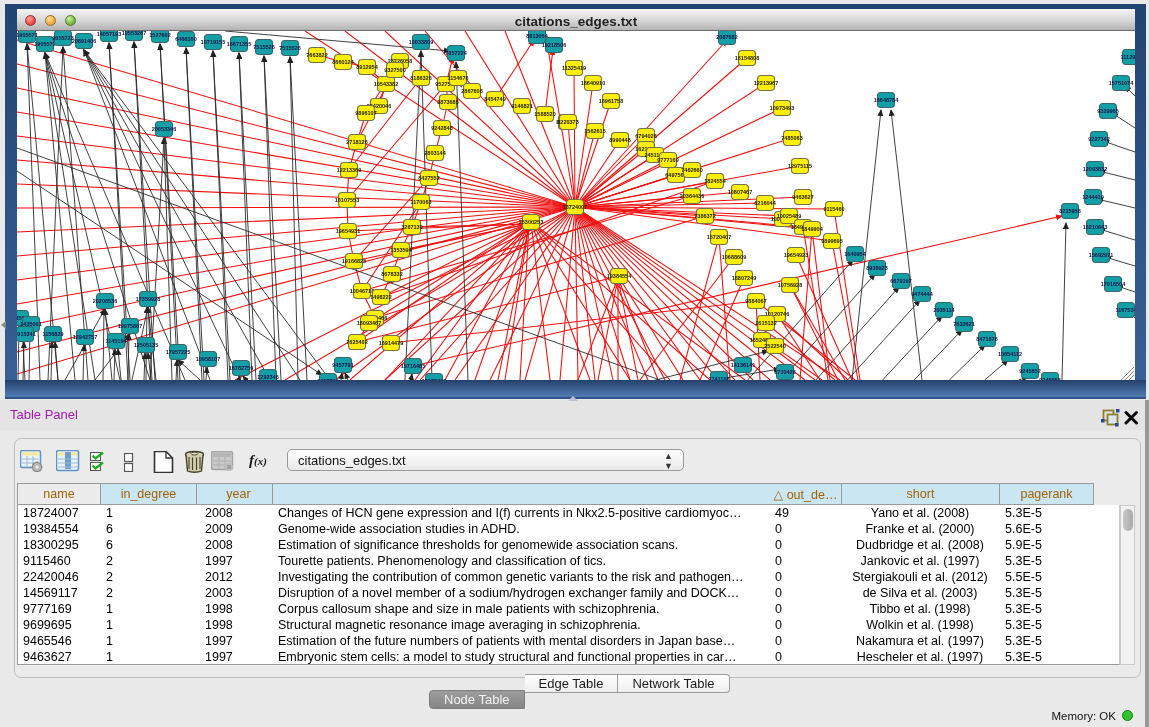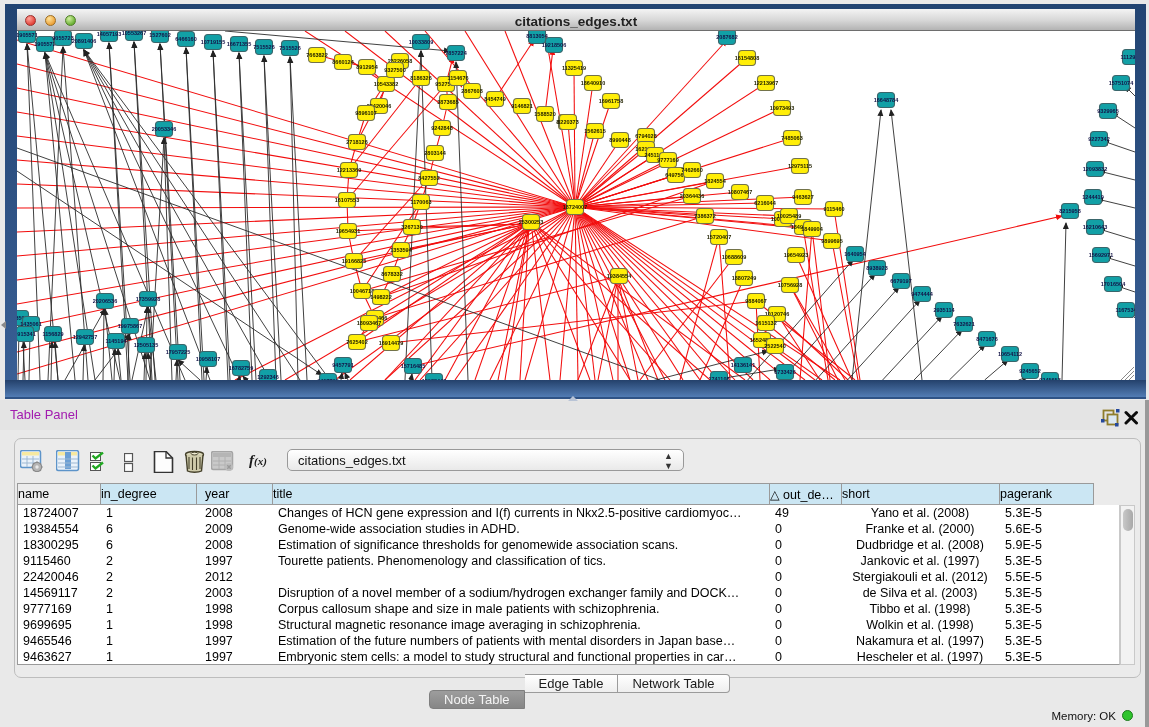--- a/index.html
+++ b/index.html
@@ -34,21 +34,21 @@
 #combo { position:absolute; left:287px; top:449px; width:397px; height:22px;
   background:linear-gradient(#ffffff,#e9e9e9); border:1px solid #999;
   border-radius:5px; }
 #combo .t { position:absolute; left:10px; top:3px; font-size:13px; color:#111; }
 #combo .arr { position:absolute; right:10px; top:1px; font-size:9px; color:#333; line-height:10px; }
 
 
 #thead { position:absolute; left:17px; top:483px; width:1077px; height:22px;
   background:#cbe6f3; border:1px solid #9a9a9a; }
 .hc { position:absolute; top:0; height:20px; border-right:1px solid #9a9a9a;
-  font-size:12.5px; color:#000000; padding-top:3px; }
+  font-size:12.5px; color:#a16207; text-align:center; padding-top:3px; }
 #tbody { position:absolute; left:17px; top:505px; width:1103px; height:160px;
   background:#fff; border-left:1px solid #9a9a9a; border-right:1px solid #c9c9c9; border-bottom:1px solid #9a9a9a; }
 .trow { position:absolute; left:17px; width:1105px; height:16px; font-size:12.5px; color:#000; }
 .c { position:absolute; top:1px; white-space:nowrap; overflow:hidden; }
 .c0 { left:6px;   width:80px; }
 .c1 { left:89px;  width:100px; }
 .c2 { left:188px; width:66px; }
 .c3 { left:261px; width:494px; }
 .c4 { left:758px; width:70px; }
 .c5 { left:824px; width:158px; text-align:center; }
@@ -694,21 +694,20 @@
 
 <div id="combo">
     <span class="t">citations_edges.txt</span>
   <span class="arr">▲<br>▼</span>
   </div>
 
 <div id="thead">
   <span class="hc" style="left:0; width:83px; background:#ececec;">name</span>
   <span class="hc" style="left:83px; width:96px;">in_degree</span>
   <span class="hc" style="left:187px; width:68px;">year</span>
-  <span class="hc" style="left:255px; width:497px;">title</span>
   <span class="hc" style="left:752px; width:72px;">△ out_de…</span>
   <span class="hc" style="left:824px; width:158px;">short</span>
   <span class="hc" style="left:982px; width:93px; border-right:none;">pagerank</span>
 </div>
 <div id="tbody"></div>
 <div class="trow" style="top:505px">
 <span class="c c0">18724007</span>
     <span class="c c1">1</span>
     <span class="c c2">2008</span>
 <span class="c c3">Changes of HCN gene expression and I(f) currents in Nkx2.5-positive cardiomyoc…</span>
@@ -740,20 +739,21 @@
     <span class="c c2">1997</span>
 <span class="c c3">Tourette patients. Phenomenology and classification of tics.</span>
     <span class="c c4">0</span>
     <span class="c c5">Jankovic et al. (1997)</span>
 <span class="c c6">5.3E-5</span>
   </div>
 <div class="trow" style="top:569px">
 <span class="c c0">22420046</span>
     <span class="c c1">2</span>
     <span class="c c2">2012</span>
+<span class="c c3">Investigating the contribution of common genetic variants to the risk and pathogen…</span>
     <span class="c c4">0</span>
     <span class="c c5">Stergiakouli et al. (2012)</span>
 <span class="c c6">5.5E-5</span>
   </div>
 <div class="trow" style="top:585px">
 <span class="c c0">14569117</span>
     <span class="c c1">2</span>
     <span class="c c2">2003</span>
 <span class="c c3">Disruption of a novel member of a sodium/hydrogen exchanger family and DOCK…</span>
     <span class="c c4">0</span>

